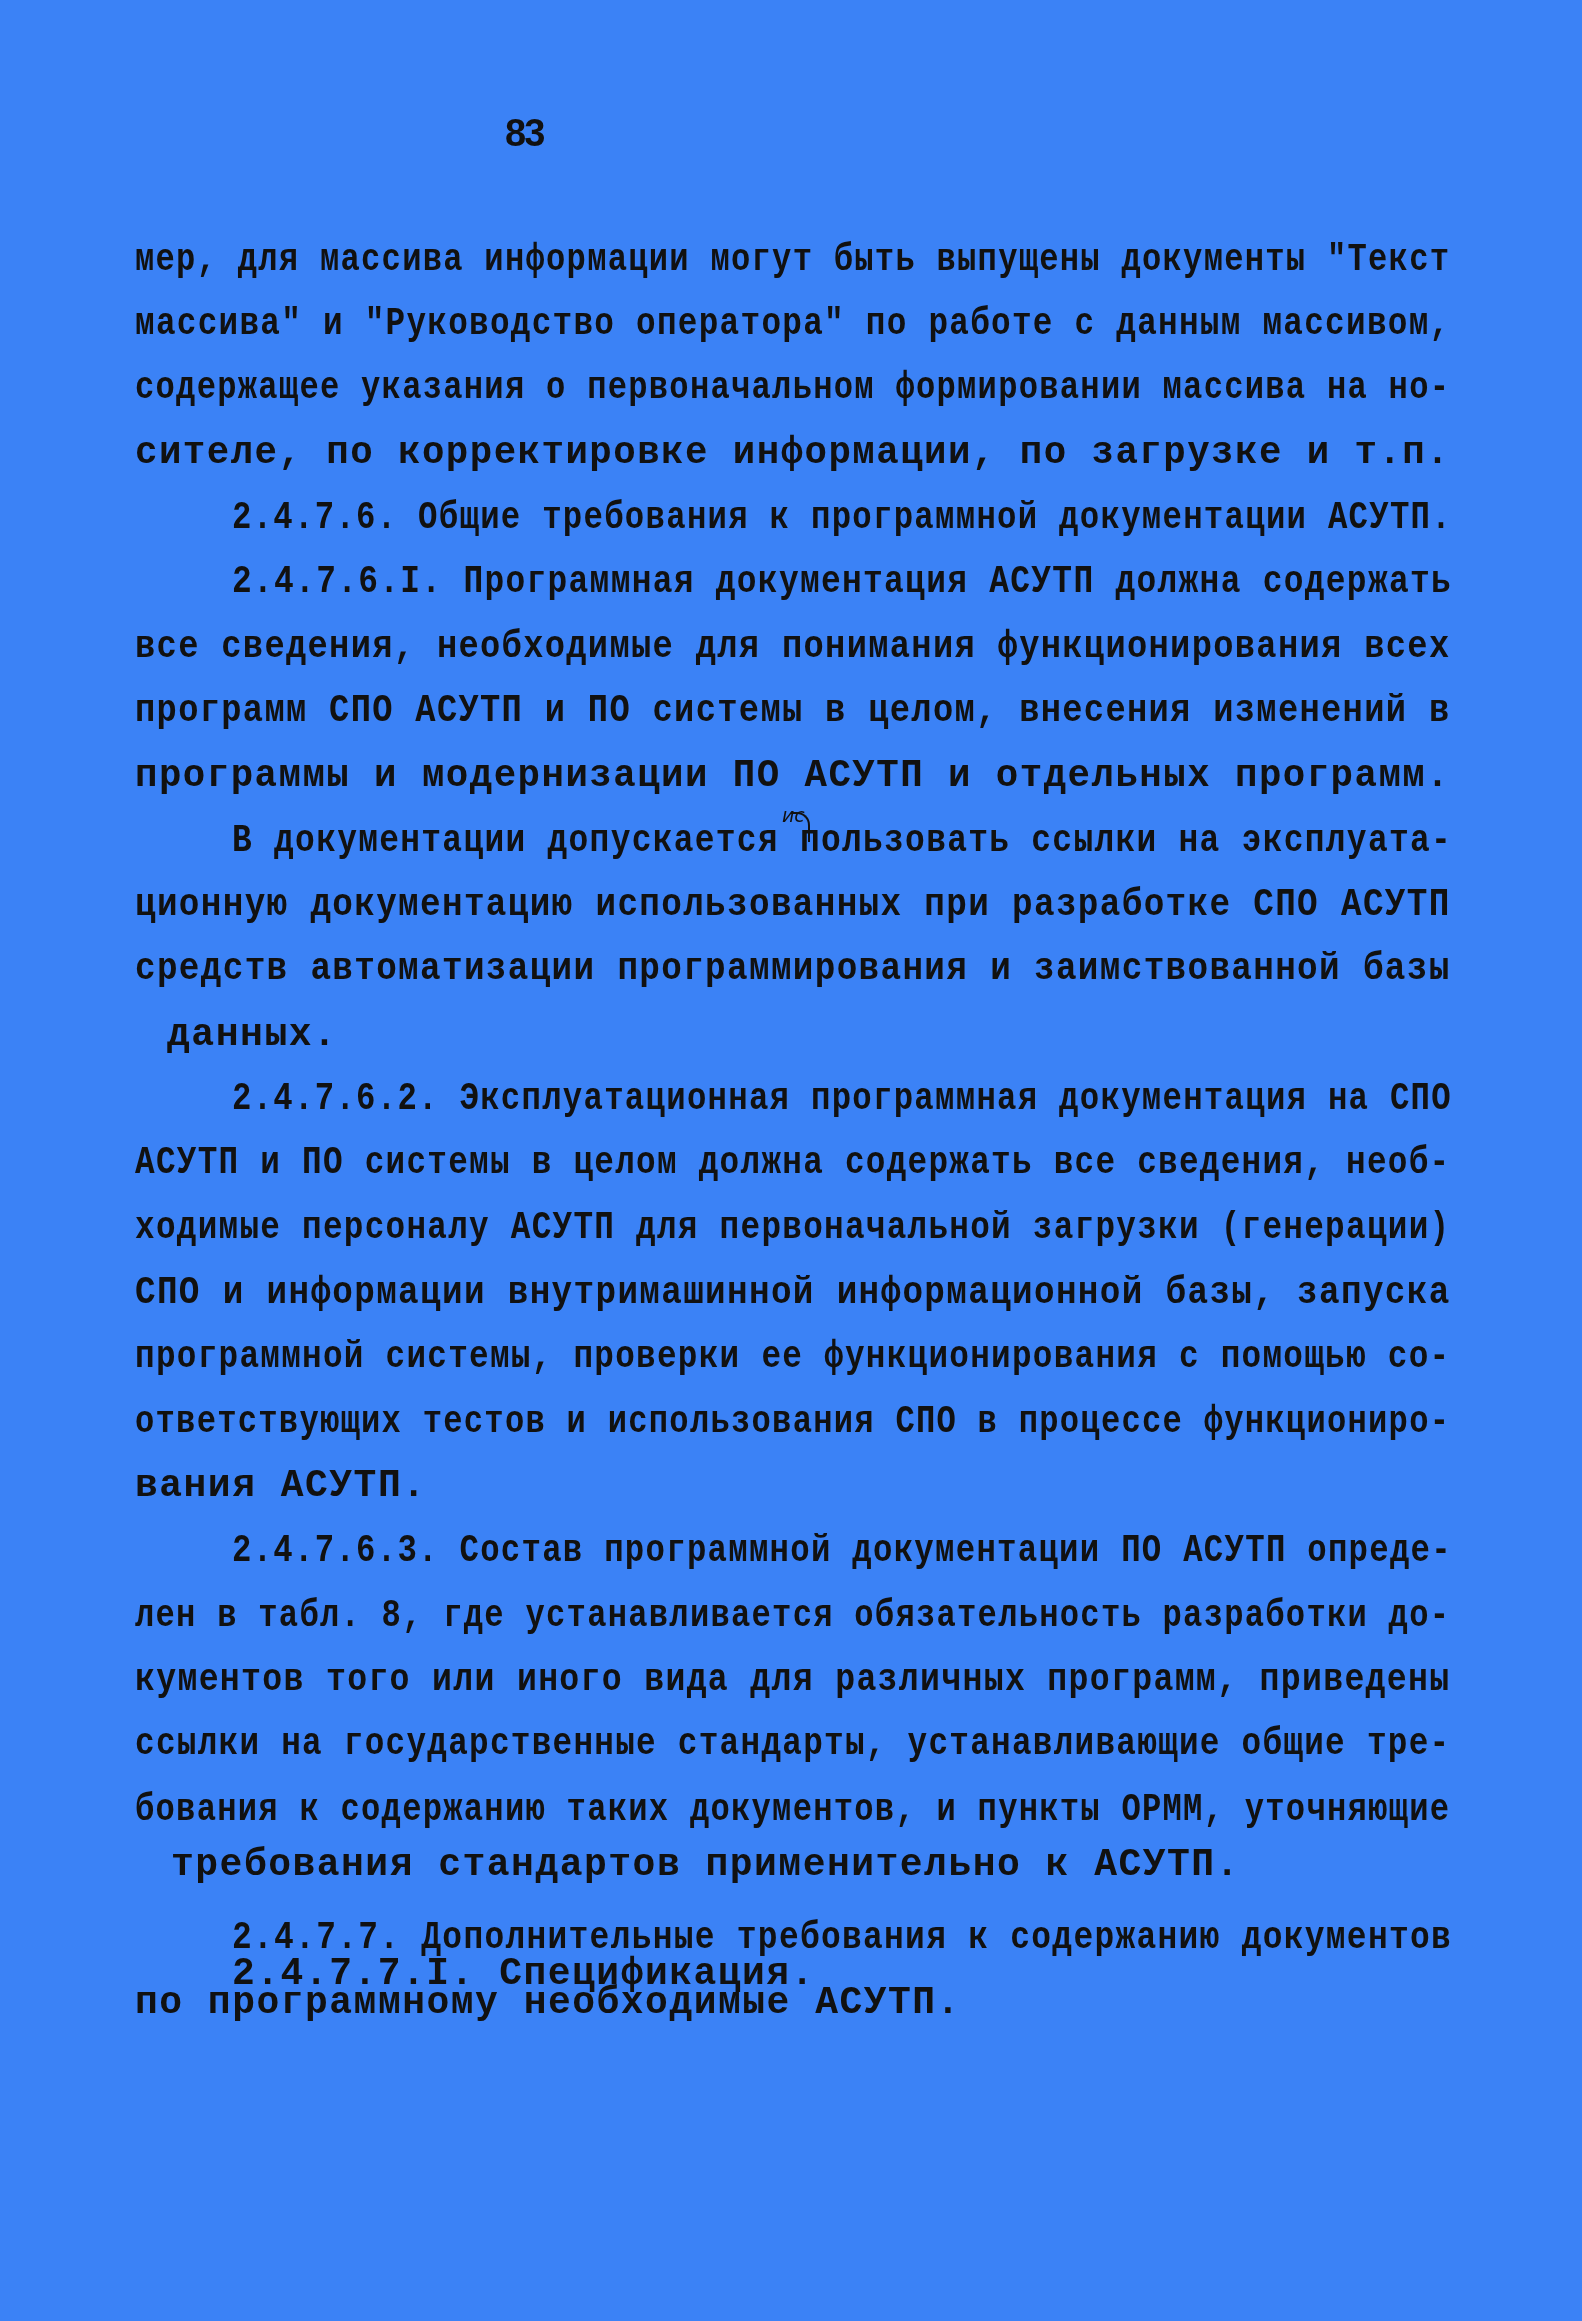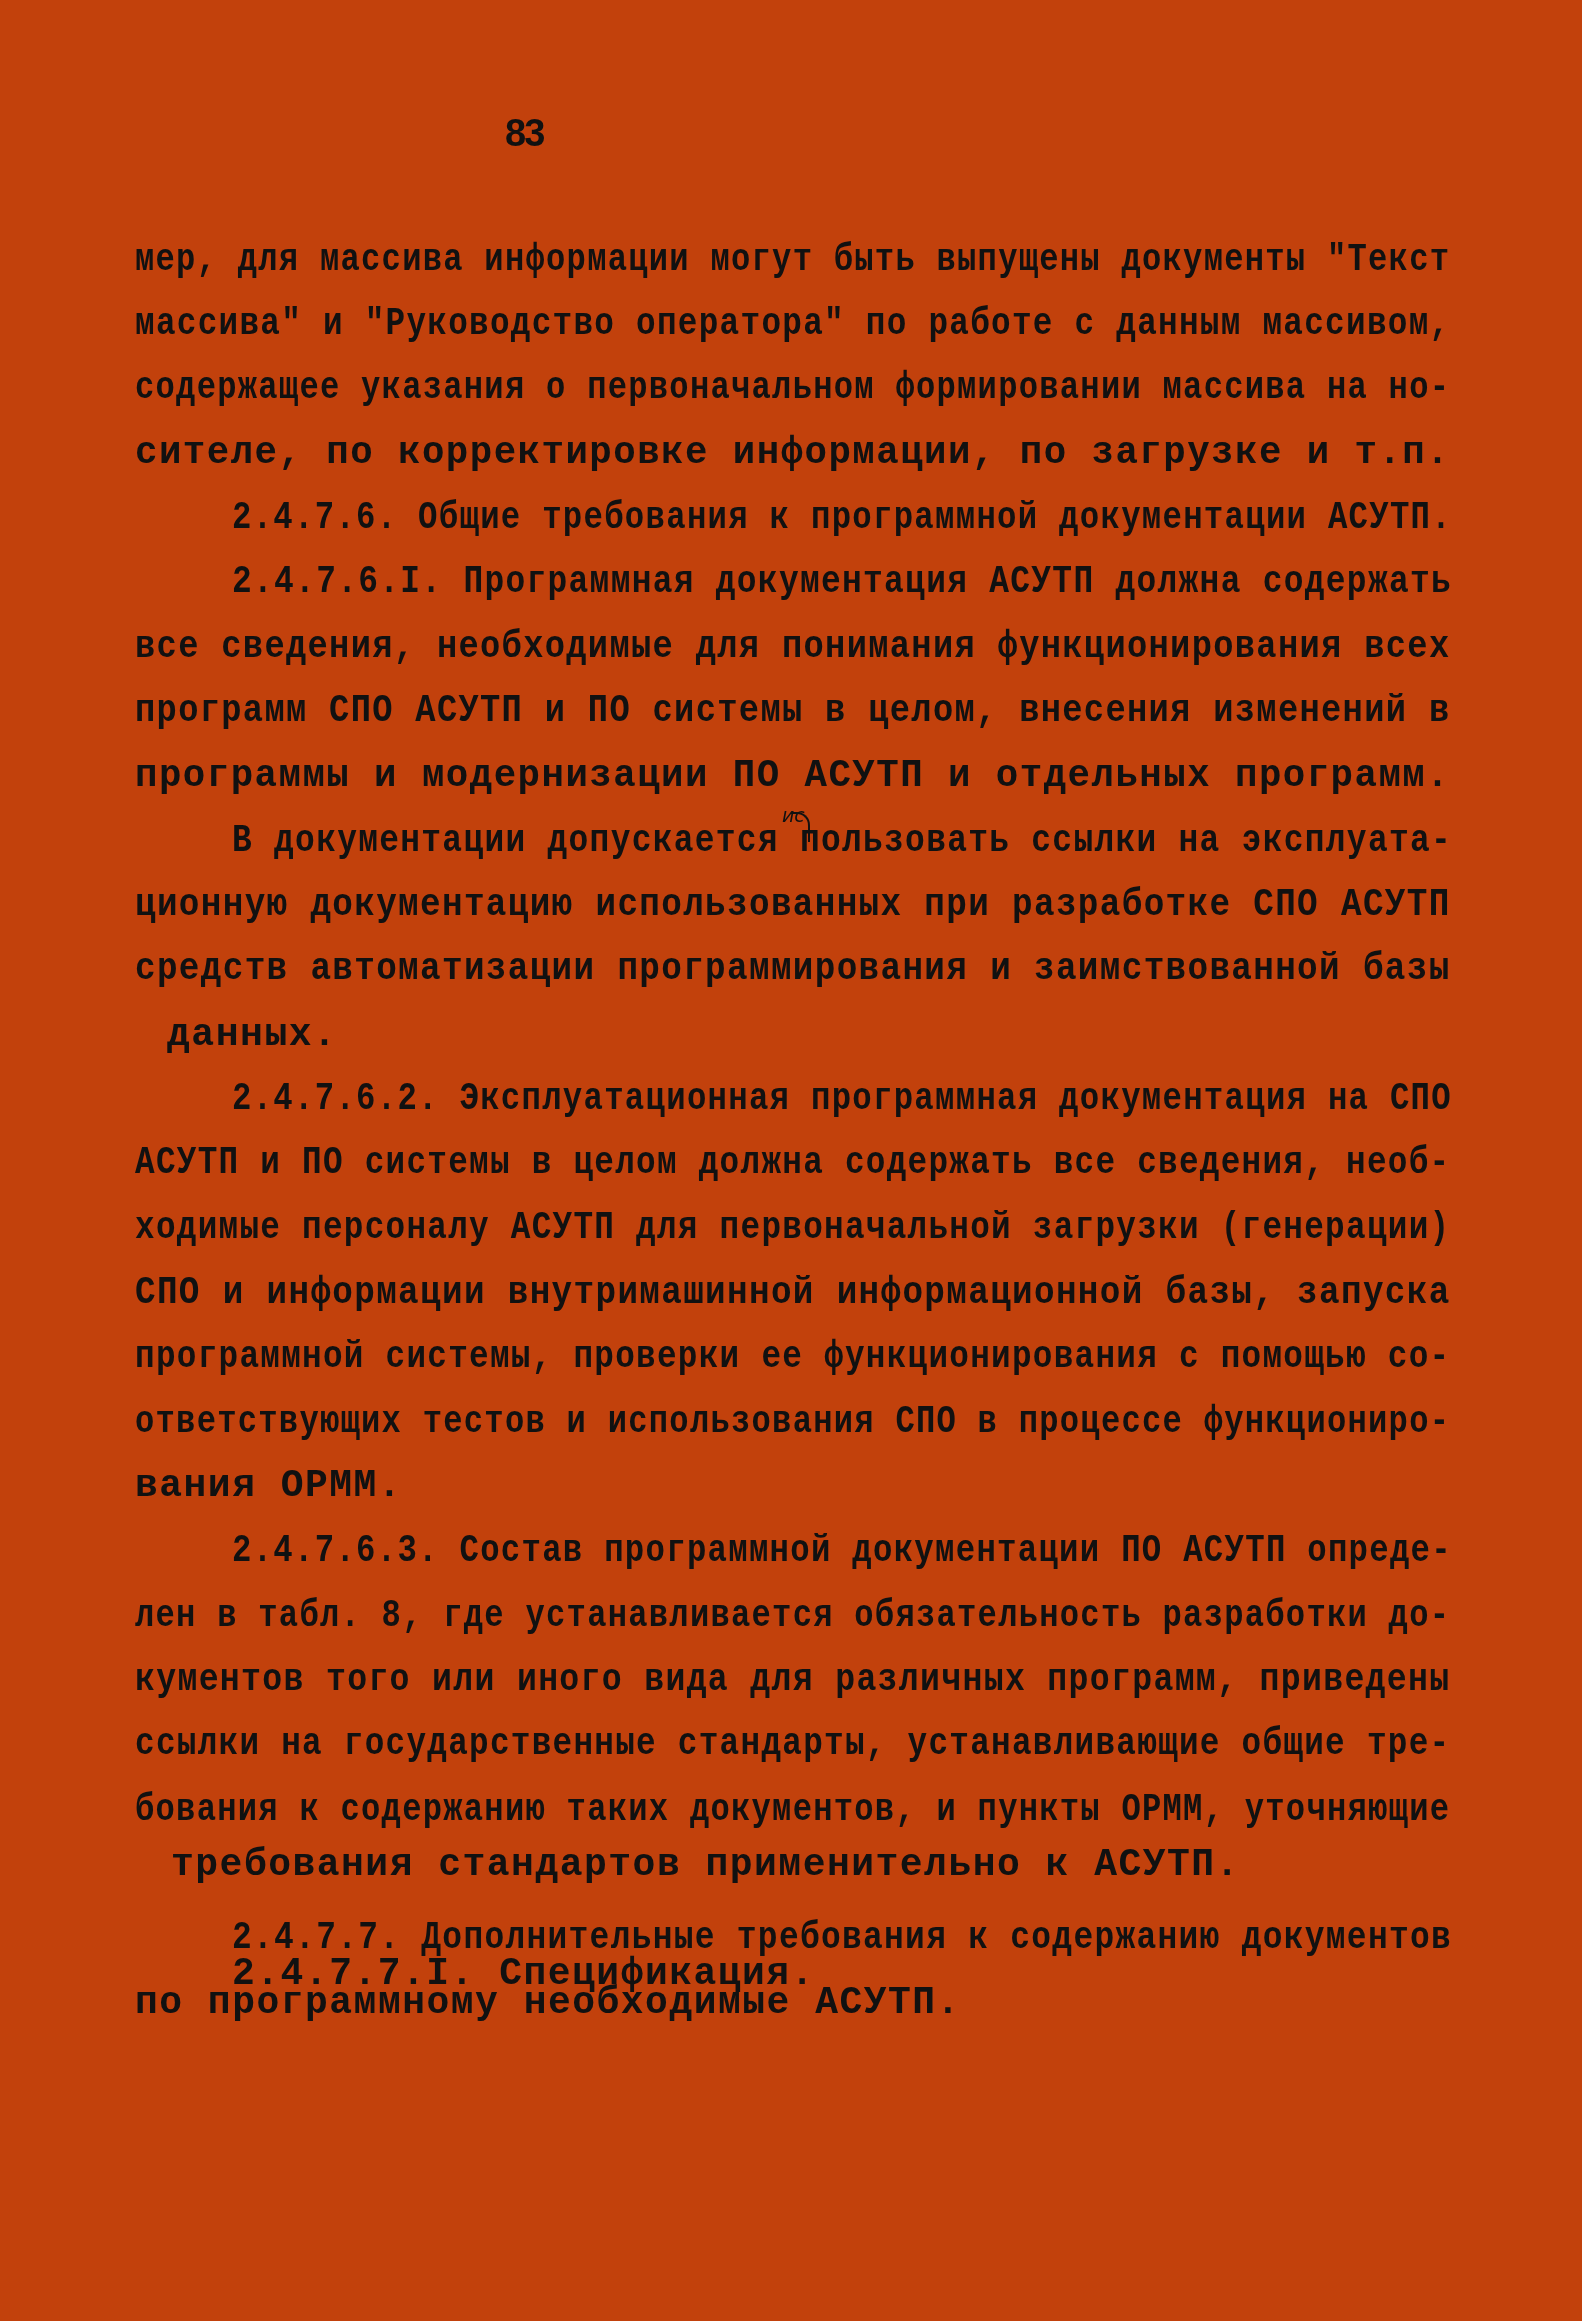--- a/index.html
+++ b/index.html
@@ -13,21 +13,21 @@
     position: relative;
     overflow: hidden;
     font-family: "Liberation Mono", "DejaVu Sans Mono", monospace;
     color: #111111;
   }
   .page {
     position: absolute;
     left: 0; top: 0;
     width: 1582px;
     height: 2321px;
-    background: #c2410c;
+    background: #3b82f6;
   }
   .page-number {
     position: absolute;
     left: 505px;
     top: 112px;
     font-size: 38px;
     line-height: 42px;
     font-weight: bold;
     letter-spacing: -1.9px;
     font-family: "Liberation Sans", "DejaVu Sans", sans-serif;
@@ -86,21 +86,21 @@
       <div class="line indent" style="top: 818px; transform: scaleX(0.8655);">В документации допускается пользовать ссылки на эксплуата-</div>
       <div class="line" style="top: 882px; transform: scaleX(0.9022);">ционную документацию использованных при разработке СПО АСУТП</div>
       <div class="line" style="top: 946px; transform: scaleX(0.9022);">средств автоматизации программирования и заимствованной базы</div>
       <div class="line" style="top: 1012px; transform: scaleX(1.0017); margin-left: 32px;">данных.</div>
       <div class="line indent" style="top: 1076px; transform: scaleX(0.8508);">2.4.7.6.2. Эксплуатационная программная документация на СПО</div>
       <div class="line" style="top: 1140px; transform: scaleX(0.8591);">АСУТП и ПО системы в целом должна содержать все сведения, необ-</div>
       <div class="line" style="top: 1205px; transform: scaleX(0.8591);">ходимые персоналу АСУТП для первоначальной загрузки (генерации)</div>
       <div class="line" style="top: 1270px; transform: scaleX(0.9022);">СПО и информации внутримашинной информационной базы, запуска</div>
       <div class="line" style="top: 1334px; transform: scaleX(0.8591);">программной системы, проверки ее функционирования с помощью со-</div>
       <div class="line" style="top: 1399px; transform: scaleX(0.8456);">ответствующих тестов и использования СПО в процессе функциониро-</div>
-      <div class="line" style="top: 1463px; transform: scaleX(0.9994);">вания ОРММ.</div>
+      <div class="line" style="top: 1463px; transform: scaleX(0.9994);">вания АСУТП.</div>
       <div class="line indent" style="top: 1528px; transform: scaleX(0.8508);">2.4.7.6.3. Состав программной документации ПО АСУТП опреде-</div>
       <div class="line" style="top: 1593px; transform: scaleX(0.8456);">лен в табл. 8, где устанавливается обязательность разработки до-</div>
       <div class="line" style="top: 1657px; transform: scaleX(0.873);">кументов того или иного вида для различных программ, приведены</div>
       <div class="line" style="top: 1721px; transform: scaleX(0.8591);">ссылки на государственные стандарты, устанавливающие общие тре-</div>
       <div class="line" style="top: 1787px; transform: scaleX(0.8456);">бования к содержанию таких документов, и пункты ОРММ, уточняющие</div>
       <div class="line" style="top: 1842px; transform: scaleX(0.9996); margin-left: 36px;">требования стандартов применительно к АСУТП.</div>
       <div class="line indent" style="top: 1915px; transform: scaleX(0.8655);">2.4.7.7. Дополнительные требования к содержанию документов</div>
       <div class="line" style="top: 1980px; transform: scaleX(0.9995);">по программному необходимые АСУТП.</div>
       <div class="line indent" style="top: 1951px; transform: scaleX(0.9994);">2.4.7.7.I. Спецификация.</div>
     </div>

